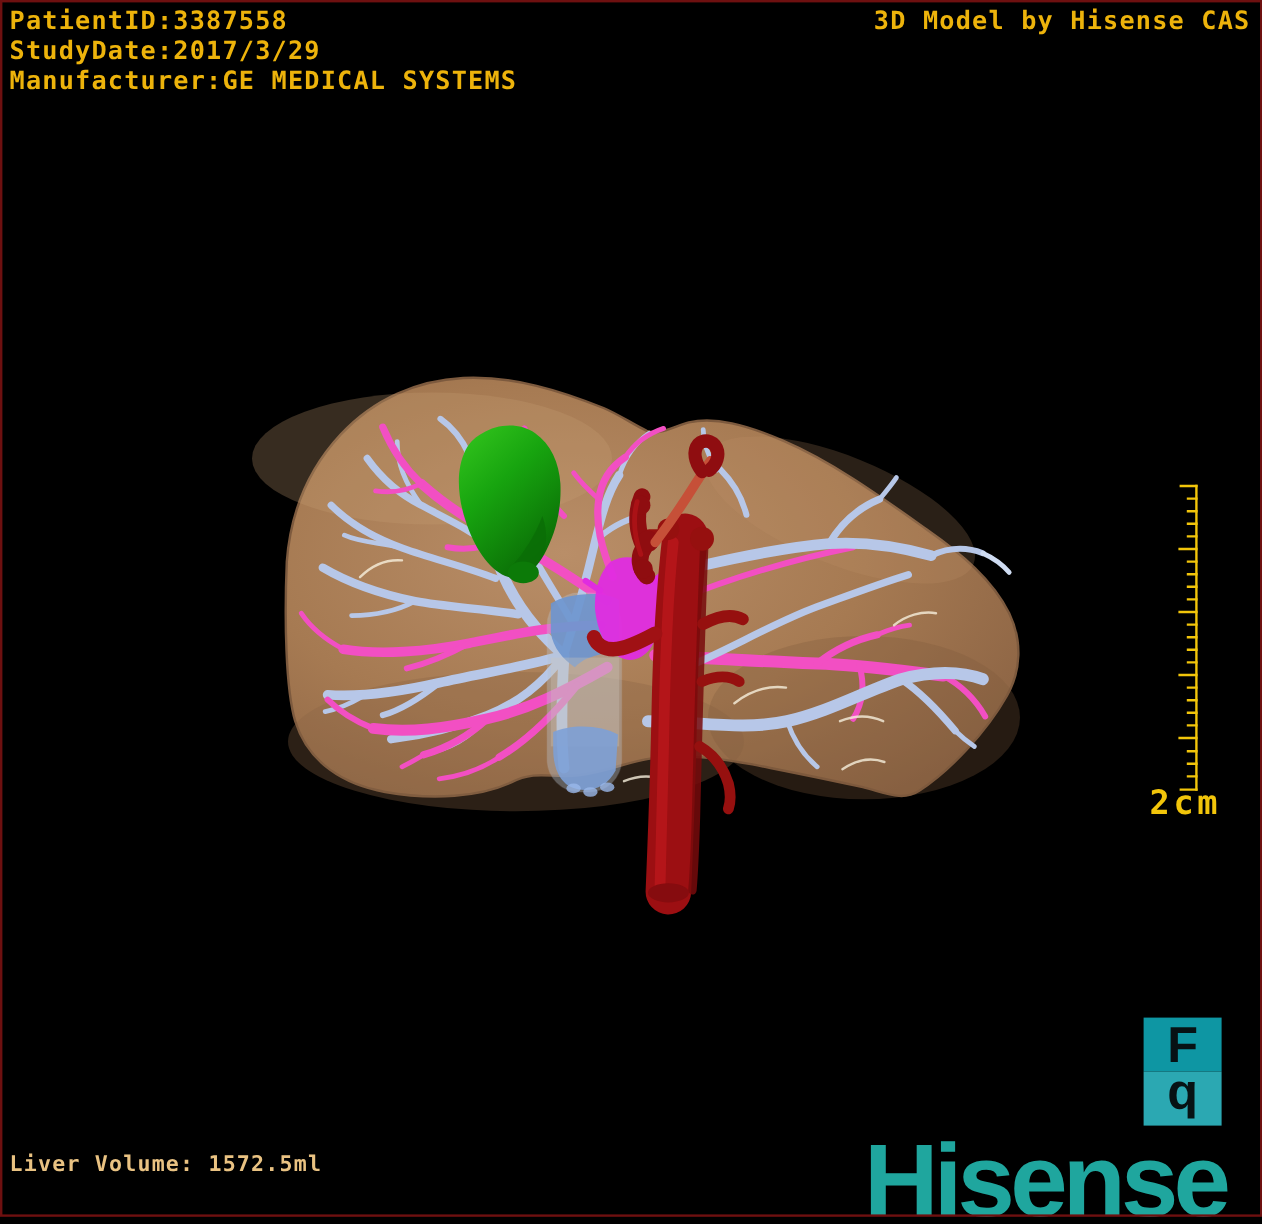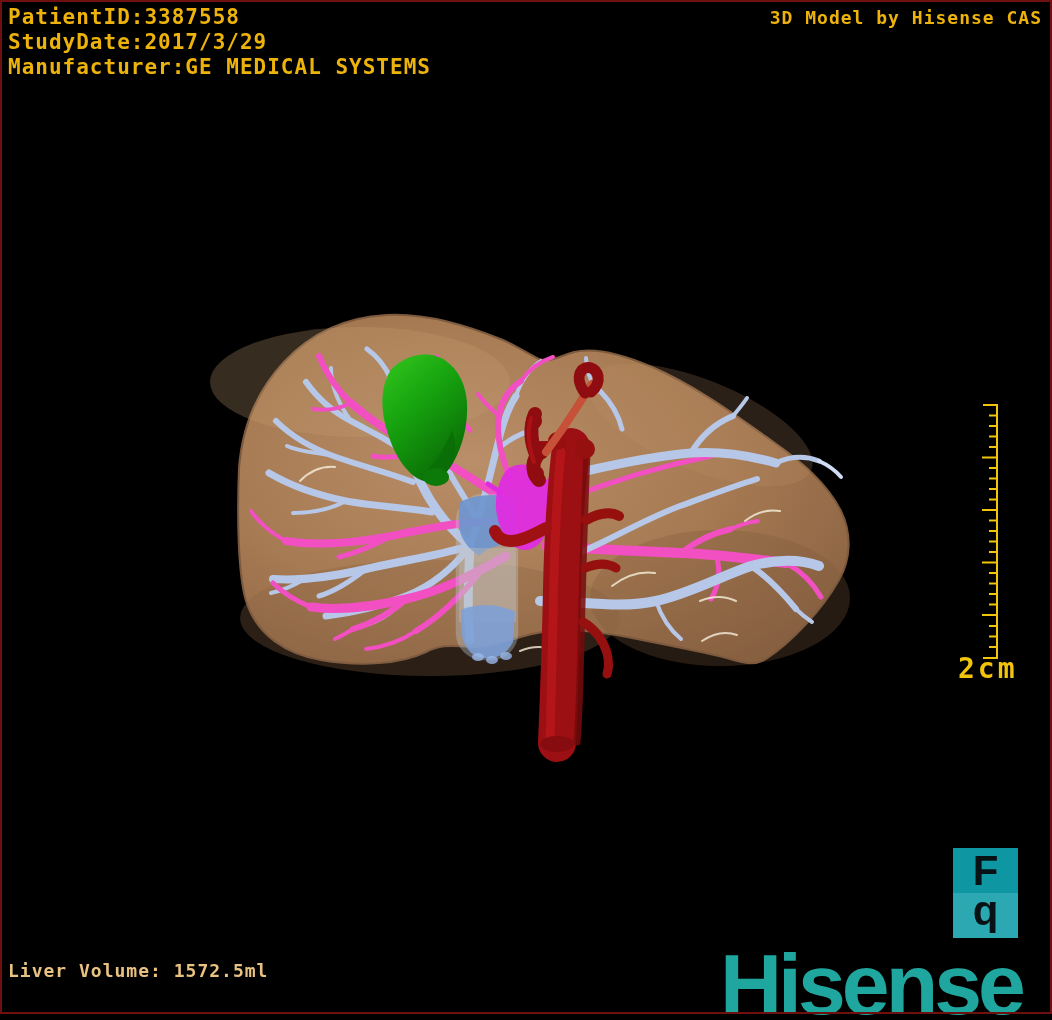--- a/index.html
+++ b/index.html
@@ -11,21 +11,21 @@
     position:absolute;left:0;top:0;right:0;bottom:6px;
     border:2px solid #6e1010;pointer-events:none;z-index:40;
   }
   .info-block{position:absolute;left:8px;top:5px;z-index:30;}
   .info-line{
     font-size:21px;line-height:25px;letter-spacing:1px;white-space:pre;
     font-weight:bold;
   }
   .watermark{
     position:absolute;top:5px;right:10px;z-index:30;
-    font-size:18px;line-height:25px;letter-spacing:1px;font-weight:bold;white-space:pre;
+    font-size:21px;line-height:25px;letter-spacing:1px;font-weight:bold;white-space:pre;
   }
   .volume{
     position:absolute;left:8px;top:958px;z-index:30;
     font-size:18px;line-height:25px;letter-spacing:1px;font-weight:bold;white-space:pre;
   }
   .scale-label{
     position:absolute;left:958px;top:652px;z-index:30;
     font-size:28px;letter-spacing:3px;font-weight:bold;
   }
   .model-svg{position:absolute;left:0;top:0;z-index:10;}

